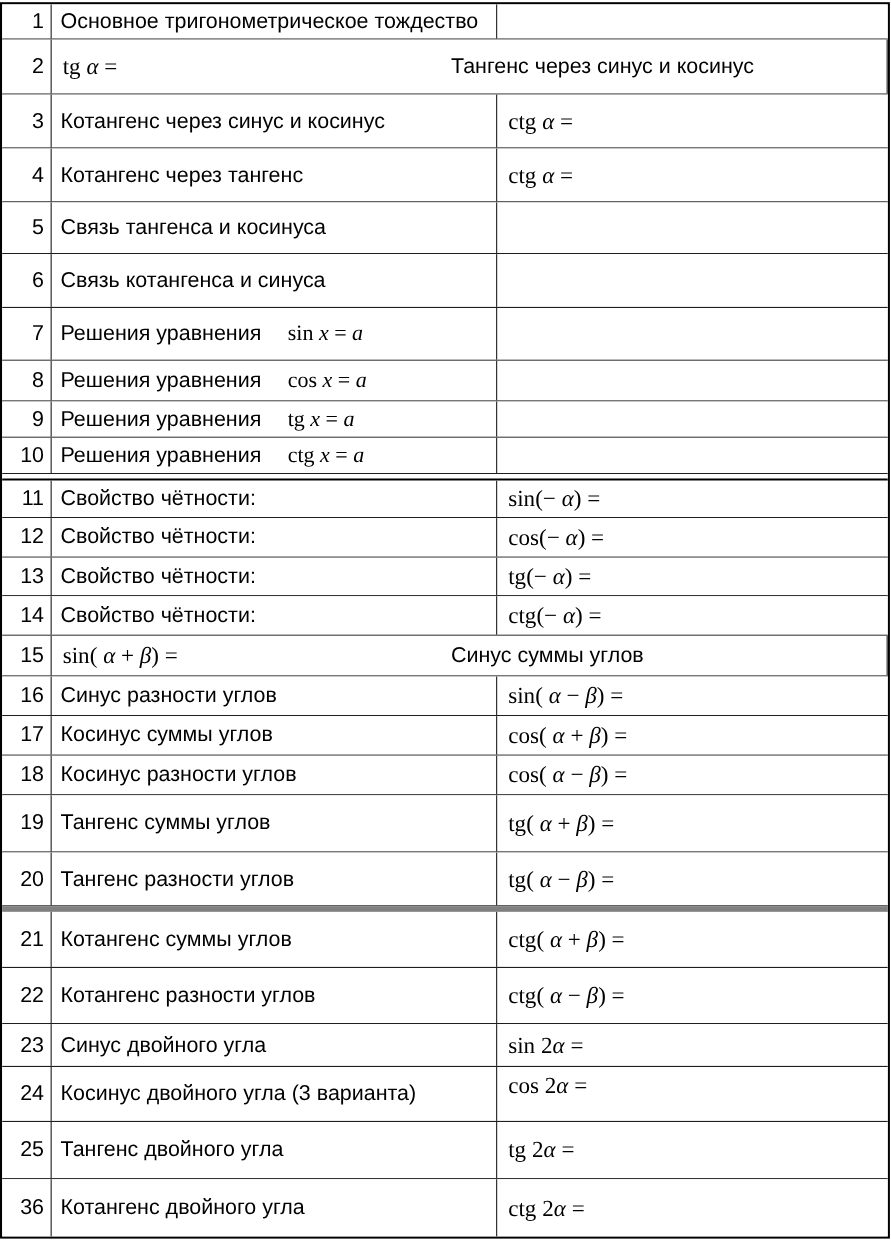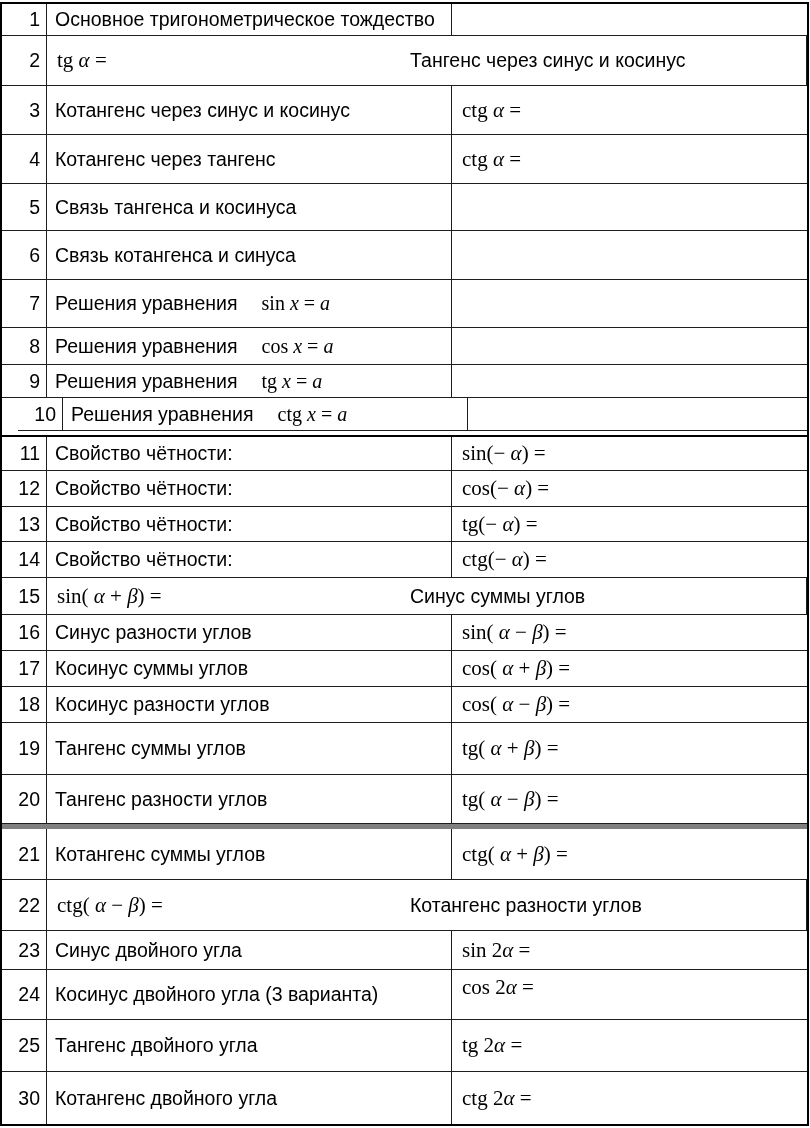--- a/index.html
+++ b/index.html
@@ -194,21 +194,21 @@
       <span>9</span>
     </div>
     <div class="cell cell-desc">
       <span class="desc-text">Решения уравнения</span>
       <span class="desc-math"><span class="mu">tg </span><span class="mi">x</span><span class="mu"> = </span><span class="mi">a</span></span>
     </div>
     <div class="cell cell-formula">
       <span class="formula"></span>
     </div>
   </div>
-      <div class="row" style="height: 33px; margin-left: 16px;">
+      <div class="row" style="height: 33px;">
     <div class="cell cell-num">
       <span>10</span>
     </div>
     <div class="cell cell-desc">
       <span class="desc-text">Решения уравнения</span>
       <span class="desc-math"><span class="mu">ctg </span><span class="mi">x</span><span class="mu"> = </span><span class="mi">a</span></span>
     </div>
     <div class="cell cell-formula">
       <span class="formula"></span>
     </div>
@@ -344,26 +344,26 @@
 
     </div>
     <div class="cell cell-formula">
       <span class="formula"><span class="mu">ctg( </span><span class="mi">α</span><span class="mu"> + </span><span class="mi">β</span><span class="mu">) =</span></span>
     </div>
   </div>
       <div class="row" style="height: 51px;">
     <div class="cell cell-num">
       <span>22</span>
     </div>
+    <div class="cell cell-desc">
+      <span class="desc-text">Котангенс разности углов</span>
+
+    </div>
     <div class="cell cell-formula">
       <span class="formula"><span class="mu">ctg( </span><span class="mi">α</span><span class="mu"> − </span><span class="mi">β</span><span class="mu">) =</span></span>
-    </div>
-    <div class="cell cell-desc">
-      <span class="desc-text">Котангенс разности углов</span>
-
     </div>
   </div>
       <div class="row" style="height: 39px;">
     <div class="cell cell-num">
       <span>23</span>
     </div>
     <div class="cell cell-desc">
       <span class="desc-text">Синус двойного угла</span>
 
     </div>
@@ -390,21 +390,21 @@
     <div class="cell cell-desc">
       <span class="desc-text">Тангенс двойного угла</span>
 
     </div>
     <div class="cell cell-formula">
       <span class="formula"><span class="mu">tg 2</span><span class="mi">α</span><span class="mu"> =</span></span>
     </div>
   </div>
       <div class="row" style="height: 52px;">
     <div class="cell cell-num">
-      <span>30</span>
+      <span>36</span>
     </div>
     <div class="cell cell-desc">
       <span class="desc-text">Котангенс двойного угла</span>
 
     </div>
     <div class="cell cell-formula">
       <span class="formula"><span class="mu">ctg 2</span><span class="mi">α</span><span class="mu"> =</span></span>
     </div>
   </div>
     </div>

